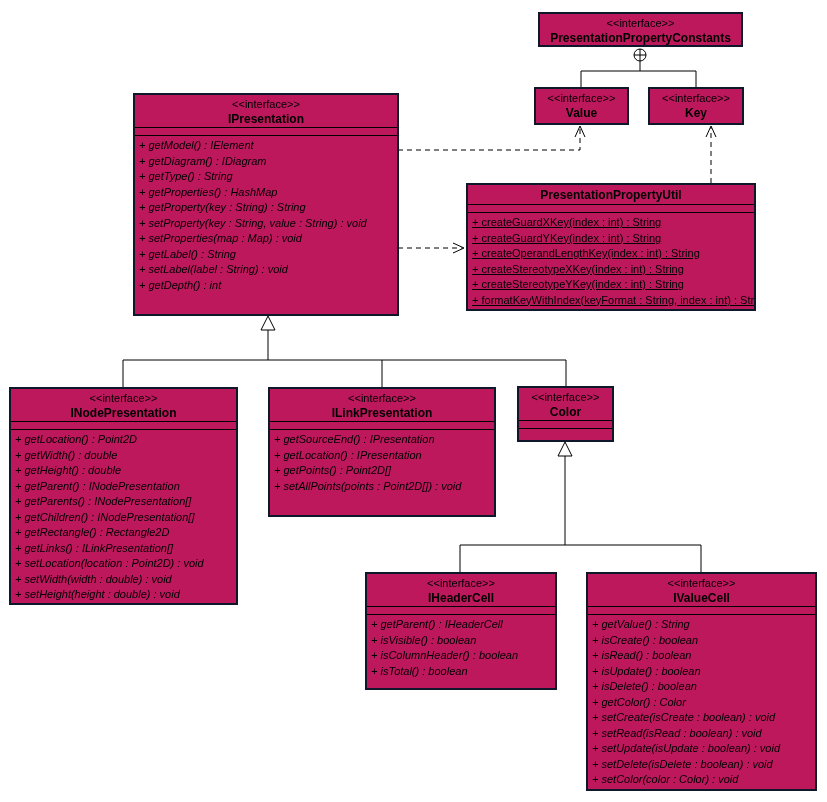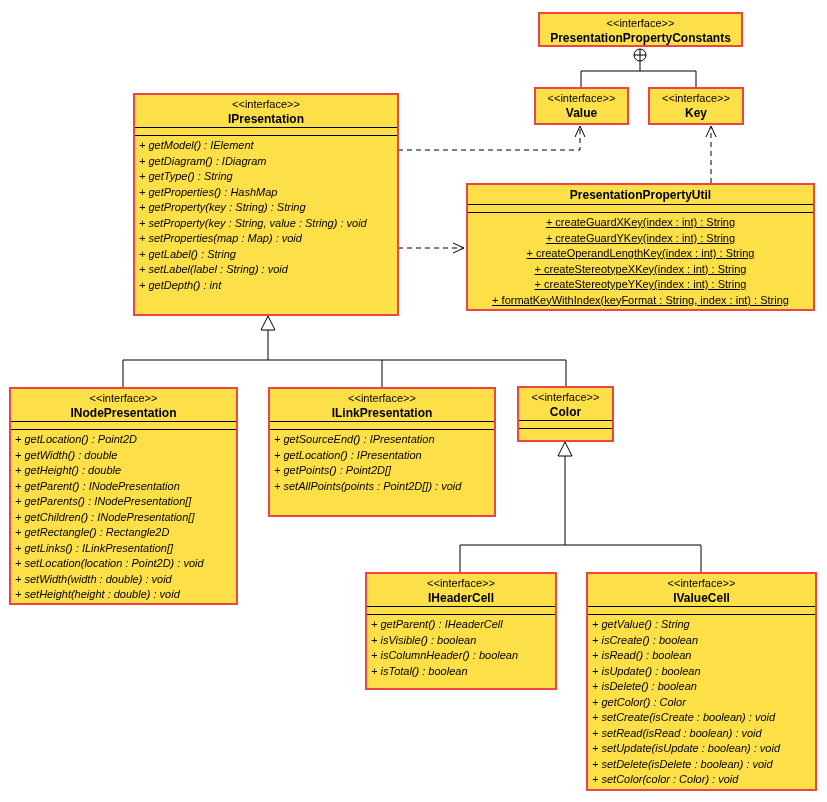--- a/index.html
+++ b/index.html
@@ -3,33 +3,33 @@
 <meta charset="utf-8">
 <style>
   html,body { margin:0; padding:0; background:#ffffff; }
   #diagram {
     position:relative; width:827px; height:802px; background:#ffffff;
     font-family:"Liberation Sans", sans-serif; color:#000; overflow:hidden;
   }
   #connectors { position:absolute; left:0; top:0; width:827px; height:802px; }
   .uml-box {
     position:absolute; box-sizing:border-box;
-    background:#fde047; border:2px solid #ef4444;
+    background:#be185d; border:2px solid #0f172a;
     display:flex; flex-direction:column;
   }
   .hdr { text-align:center; padding-top:2px; }
   .stereo { font-size:11px; line-height:14px; }
   .cname  { font-size:12px; font-weight:bold; line-height:16px; white-space:nowrap; }
   .hdr.oneline { padding-top:1px; }
   .hdr.oneline .cname { line-height:18px; }
   .attrs { height:7px; border-top:1px solid #000; border-bottom:1px solid #000; }
   .ops { flex:1; padding:2px 4px 0 4px; font-size:11px; overflow:hidden; }
   .op { line-height:15.5px; white-space:nowrap; }
   .ops.italic .op { font-style:italic; }
-  .ops.underline .op { text-decoration:underline;text-align:center; }
+  .ops.underline .op { text-decoration:underline; }
   svg line, svg path, svg polyline { stroke:#000; stroke-width:1; fill:none; }
   svg polygon.tri { fill:#ffffff; stroke:#000; stroke-width:1; }
   svg circle.plus { fill:#ffffff; stroke:#000; stroke-width:1; }
   .dashed { stroke-dasharray:5,4; }
 </style>
 </head>
 <body>
 
 <div id="diagram">
 
@@ -116,21 +116,21 @@
         <div class="op">+ getProperties() : HashMap</div>
         <div class="op">+ getProperty(key : String) : String</div>
         <div class="op">+ setProperty(key : String, value : String) : void</div>
         <div class="op">+ setProperties(map : Map) : void</div>
         <div class="op">+ getLabel() : String</div>
         <div class="op">+ setLabel(label : String) : void</div>
         <div class="op">+ getDepth() : int</div>
       </div>
   </div>
 
-  <div class="uml-box" style="left:466px; top:183px; width:349px; height:128px;">
+  <div class="uml-box" style="left:466px; top:183px; width:290px; height:128px;">
     <div class="hdr oneline">
       <div class="cname">PresentationPropertyUtil</div>
     </div>
     <div class="attrs"></div>
     <div class="ops underline">
 
     <div class="op">+ createGuardXKey(index : int) : String</div>
         <div class="op">+ createGuardYKey(index : int) : String</div>
         <div class="op">+ createOperandLengthKey(index : int) : String</div>
         <div class="op">+ createStereotypeXKey(index : int) : String</div>

